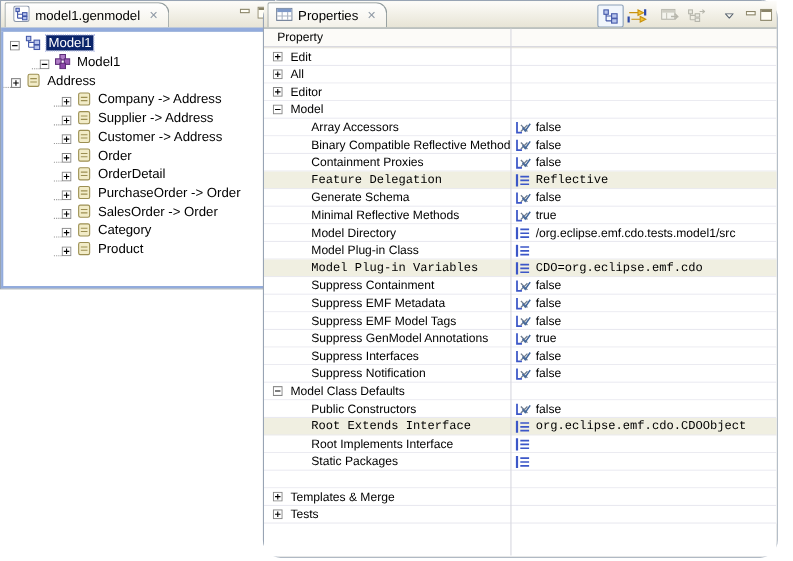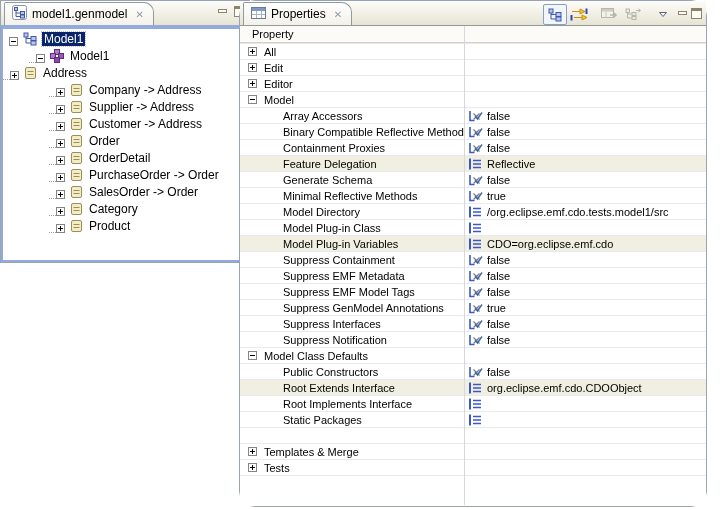--- a/index.html
+++ b/index.html
@@ -37,21 +37,21 @@
 
   
   #props-header{
     position:absolute;left:0;right:0;top:24px;height:18px;background:#fcfbf8;
     border-top:1px solid #919b9c;border-bottom:1px solid #d0d0da;box-sizing:border-box;
   }
   #props-header .hcell{position:absolute;top:2px;font-size:11px;color:#000;}
   #col-line{position:absolute;top:25px;bottom:1px;left:224px;width:1px;background:#d7d7e0;}
   #props-rows{position:absolute;left:0;right:0;top:43px;bottom:0;background:#fff;overflow:hidden;}
   .p-row{height:16px;display:flex;border-bottom:1px solid #e9e9f0;box-sizing:border-box;background:#fff;}
-  .p-row.hl{background:#f0efe1;}
+  .p-row.hl{background:#f0efe1;font-family:Liberation Mono, monospace;}
   .p-name{width:224px;flex:none;display:flex;align-items:center;overflow:hidden;white-space:nowrap;}
   .p-name .expand{display:inline-flex;width:9px;height:9px;flex:none;margin-left:8px;cursor:default;}
   .p-name .cat-label{margin-left:7px;}
   .p-name .prop-label{margin-left:43px;}
   .p-value{flex:1;display:flex;align-items:center;overflow:hidden;white-space:nowrap;padding-left:4px;gap:4px;}
   .vicon{display:inline-flex;flex:none;}
 
   
   .toolbar{position:absolute;right:2px;top:3px;display:flex;align-items:center;}
   .tbtn{width:22px;height:19px;display:inline-flex;align-items:center;justify-content:center;border:1px solid transparent;border-radius:2px;}
@@ -381,34 +381,34 @@
   <div id="props-rows">
       <div class="p-row">
         <span class="p-name">
           <span class="expand">
             <svg width="9" height="9" viewBox="0 0 9 9">
               <rect x="0.5" y="0.5" width="8" height="8" fill="#fff" stroke="#848484"></rect>
               <line x1="2" y1="4.5" x2="7" y2="4.5" stroke="#000"></line>
               <line x1="4.5" y1="2" x2="4.5" y2="7" stroke="#000"></line>
             </svg>
           </span>
-            <span class="cat-label">All</span>
+            <span class="cat-label">Edit</span>
         </span>
                    <span class="p-value"></span>
       </div>
       <div class="p-row">
         <span class="p-name">
           <span class="expand">
             <svg width="9" height="9" viewBox="0 0 9 9">
               <rect x="0.5" y="0.5" width="8" height="8" fill="#fff" stroke="#848484"></rect>
               <line x1="2" y1="4.5" x2="7" y2="4.5" stroke="#000"></line>
               <line x1="4.5" y1="2" x2="4.5" y2="7" stroke="#000"></line>
             </svg>
           </span>
-            <span class="cat-label">Edit</span>
+            <span class="cat-label">All</span>
         </span>
                    <span class="p-value"></span>
       </div>
       <div class="p-row">
         <span class="p-name">
           <span class="expand">
             <svg width="9" height="9" viewBox="0 0 9 9">
               <rect x="0.5" y="0.5" width="8" height="8" fill="#fff" stroke="#848484"></rect>
               <line x1="2" y1="4.5" x2="7" y2="4.5" stroke="#000"></line>
               <line x1="4.5" y1="2" x2="4.5" y2="7" stroke="#000"></line>

